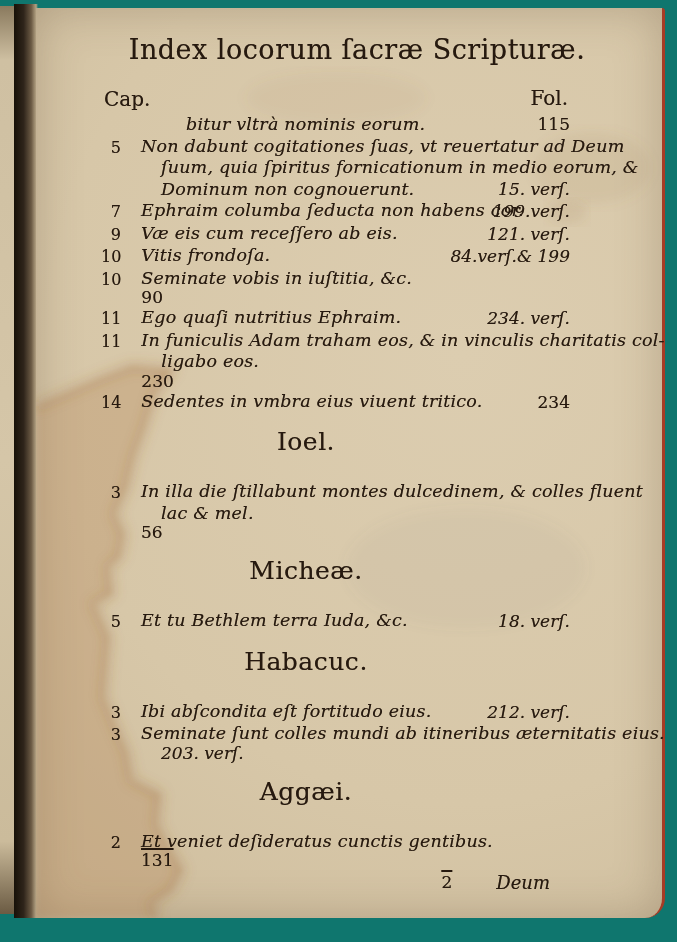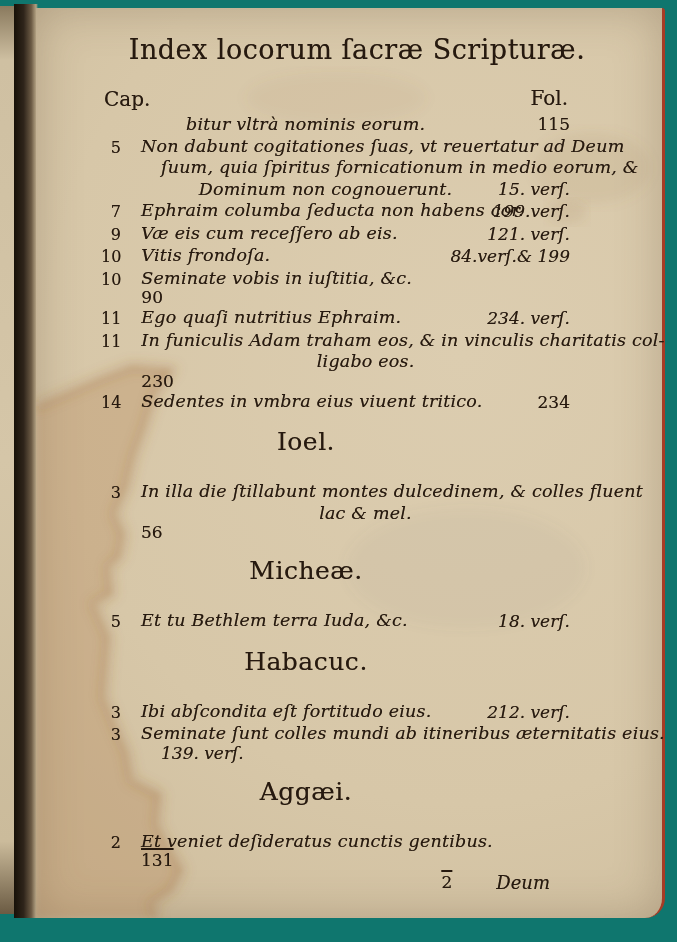--- a/index.html
+++ b/index.html
@@ -23,21 +23,21 @@
            text-shadow:0 0 .5px rgba(40,25,10,.55);}
   .title{font-size:27px;line-height:32px;text-align:center;transform:translateX(27px);
          letter-spacing:.5px;white-space:nowrap;}
   .capfol{position:relative;height:46px;margin-top:2px;}
   .capL{position:absolute;left:14px;top:19px;font-size:20px;}
   .folR{position:absolute;right:2px;top:18px;font-size:20px;margin-left:25px;}
   .entry{display:flex;align-items:flex-start;margin-left:11px;}
   .cap{flex:0 0 20px;margin-right:20px;text-align:right;font-size:16px;line-height:21.5px;padding-top:1px;}
   .body{flex:1 1 0;min-width:0;}
   .tline{font-style:italic;font-size:17.5px;line-height:21.5px;letter-spacing:.2px;white-space:nowrap;}
-  .tline.hang{padding-left:20px;text-align:center;}
+  .tline.hang{padding-left:20px;}
   .tline.cont{padding-left:45px;}
   .fol{font-size:17px;line-height:21.5px;}
   .fol.it{font-style:italic;}
   .fol.inline{flex:0 0 auto;align-self:flex-end;margin-left:8px;white-space:nowrap;}
   .fol.below{line-height:19px;margin-top:-1px;}
   .fol.below.right{text-align:left;}
   .fol.below.left{text-align:left;padding-left:20px;}
   .overbar{text-decoration:overline;text-decoration-thickness:1.5px;}
   .heading{font-size:25px;line-height:30px;text-align:center;transform:translateX(-24px);
            margin:14px 0 24px 0;letter-spacing:.5px;}
@@ -173,21 +173,21 @@
             <div class="cap">3</div>
             <div class="body">
               <div class="tline">Ibi abſcondita eſt fortitudo eius.</div>
             </div>
             <div class="fol inline it">212. verſ.</div>
           </div>
           <div class="entry">
             <div class="cap">3</div>
             <div class="body">
               <div class="tline">Seminate ſunt colles mundi ab itineribus æternitatis eius.</div>
-              <div class="fol below left it">139. verſ.</div>
+              <div class="fol below left it">203. verſ.</div>
             </div>
           </div>
           <div class="heading">Aggæi.</div>
           <div class="entry">
             <div class="cap">2</div>
             <div class="body">
               <div class="tline">Et veniet deſideratus cunctis gentibus.</div>
               <div class="fol below right overbar">131</div>
             </div>
           </div>

